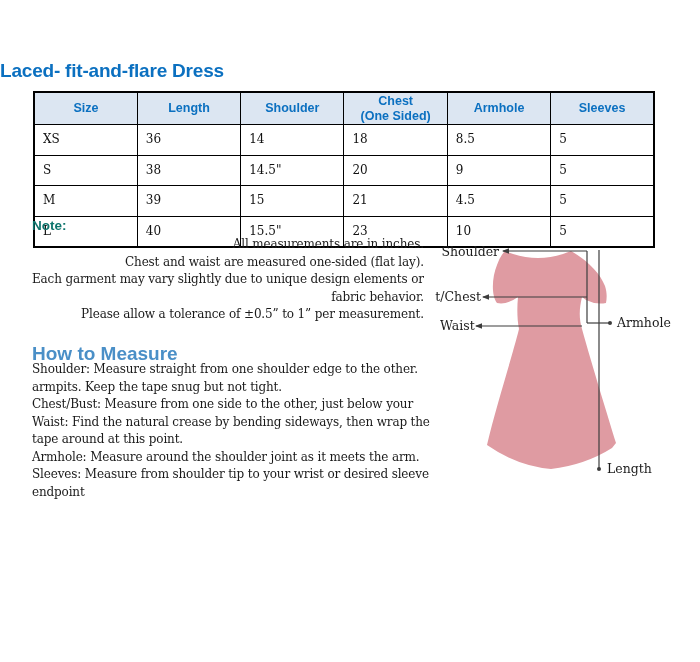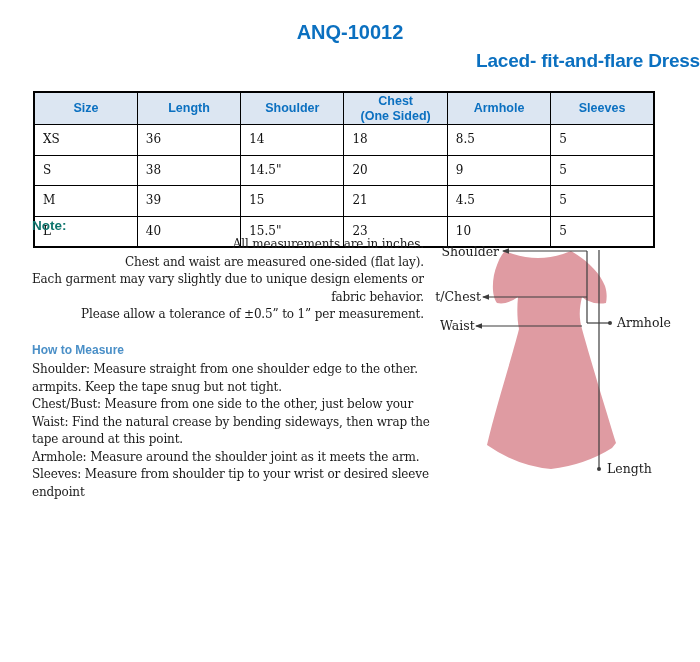--- a/index.html
+++ b/index.html
@@ -1,49 +1,48 @@
 <!DOCTYPE html>
 <html><head>
 <meta charset="utf-8">
 <style>
   html,body{margin:0;padding:0;background:#fff;}
   .page{position:relative;width:700px;height:662px;background:#ffffff;overflow:hidden;
         font-family:"Liberation Sans",sans-serif;}
   .doc-title{position:absolute;top:21px;left:0;width:100%;text-align:center;
         font-weight:bold;font-size:20px;color:#0b70c0;letter-spacing:0px;}
-  .doc-subtitle{position:absolute;top:50px;left:0;width:100%;text-align:right;
+  .doc-subtitle{position:absolute;top:60px;left:0;width:100%;text-align:left;
         font-weight:bold;font-size:19px;color:#0b70c0;letter-spacing:-0.2px;}
 
   table.size-chart{position:absolute;left:33px;top:91px;width:622px;
         border-collapse:collapse;table-layout:fixed;border:2px solid #000;}
   .size-chart th{border:1px solid #000;background:#dce6f2;color:#0b70c0;
         font-family:"Liberation Sans",sans-serif;font-weight:bold;font-size:12.5px;
         line-height:15px;height:31px;text-align:center;white-space:pre-line;padding:0;}
   .size-chart td{border:1px solid #000;font-family:"DejaVu Serif",serif;font-size:12px;
         color:#111;height:13.6px;line-height:13.6px;text-align:left;padding:8px;}
 
   .note-heading{position:absolute;left:32px;top:218px;font-weight:bold;font-size:13.5px;
         color:#0f766e;}
   .note-lines{position:absolute;left:32px;top:236px;text-align:right;}
-  .htm-heading{position:absolute;left:32px;top:343px;font-weight:bold;font-size:12px;
+  .htm-heading{position:absolute;left:32px;top:343px;font-weight:bold;font-size:19px;
         color:#4a8fc7;}
   .htm-lines{position:absolute;left:32px;top:361px;}
   .body-line{font-family:"DejaVu Serif",serif;font-size:12px;line-height:17.5px;
         color:#1a1a1a;white-space:nowrap;letter-spacing:-0.15px;}
 
   .diagram{position:absolute;left:435px;top:235px;width:262px;height:256px;}
   .diagram svg{display:block;}
   .diag-label{font-family:"DejaVu Serif",serif;font-size:12.5px;fill:#1c1c1c;}
 </style>
 </head>
 <body>
 
 <div class="page">
 
-  <div class="doc-title">ANQ-10012</div>
   <div class="doc-subtitle">Laced- fit-and-flare Dress</div>
 
   <table class="size-chart">
     <thead>
       <tr>
         <th>Size</th>
         <th>Length</th>
         <th>Shoulder</th>
         <th>Chest
 (One Sided)</th>

